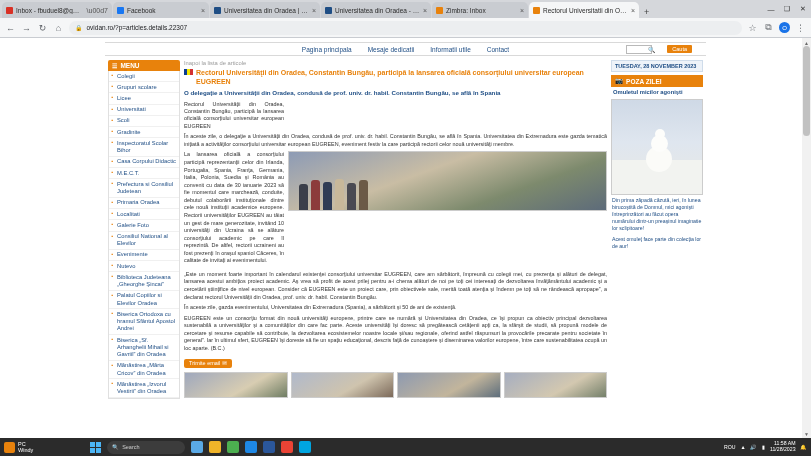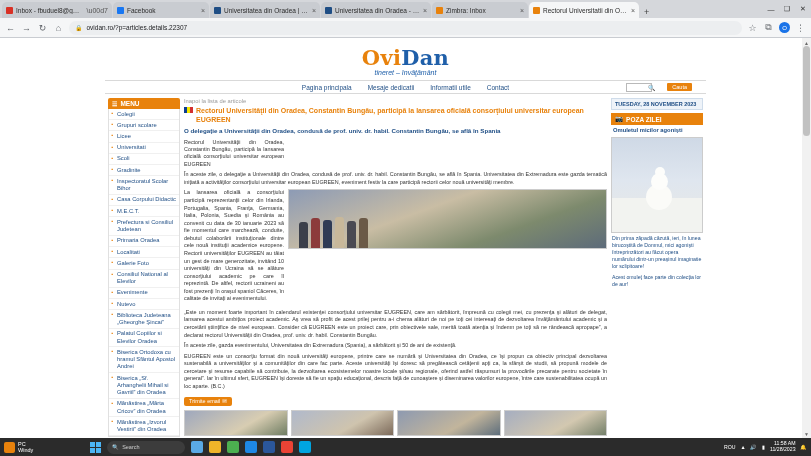--- a/index.html
+++ b/index.html
@@ -250,26 +250,20 @@
       <span class="navicon">⧉</span>
       <span class="avatar-circle">O</span>
       <span class="navicon">⋮</span>
     </div>
   </div>
 
   <div class="viewport">
     <div class="page">
       <div class="site">
 
-        <div class="site-header">
-          <div class="logo">
-            <span class="o">Ovi</span><span class="d">Dan</span>
-          </div>
-          <div class="logo-sub">tineret – învăţământ</div>
-        </div>
 
         <div class="menubar">
           <span class="mi">Pagina principala</span>
           <span class="mi">Mesaje dedicatii</span>
           <span class="mi">Informatii utile</span>
           <span class="mi">Contact</span>
           <span class="search-box" placeholder=""></span>
           <span class="search-ic">🔍</span>
           <span class="cauta">Cauta</span>
         </div>

